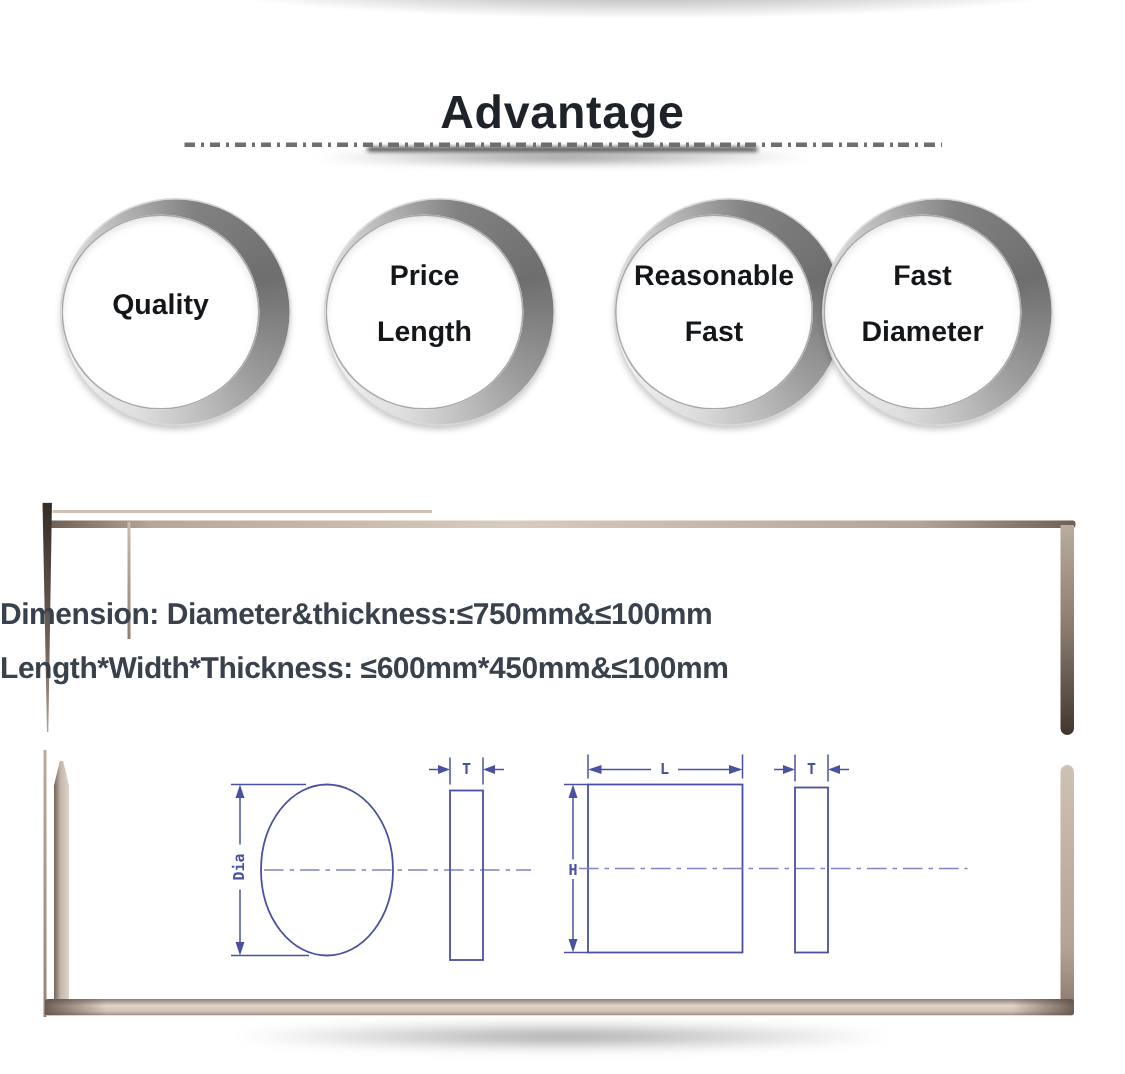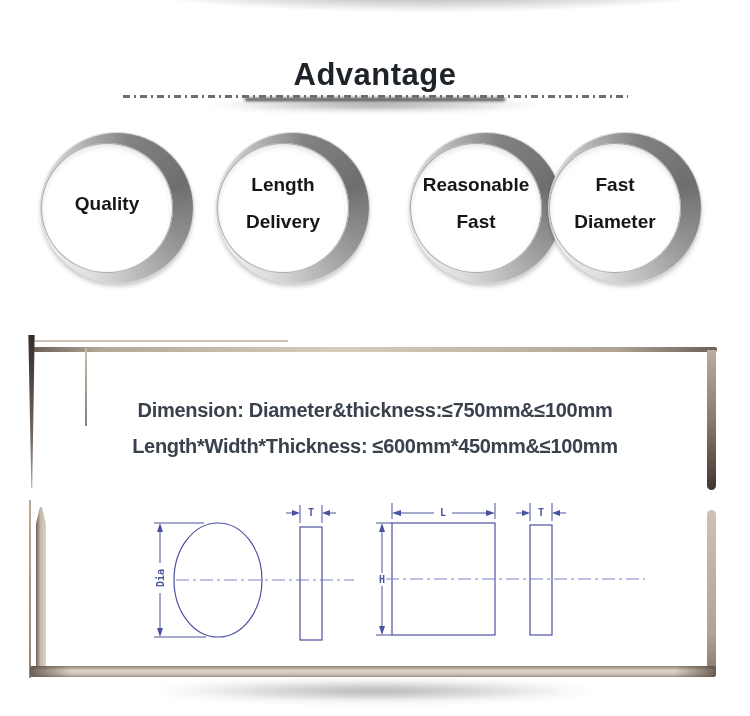--- a/index.html
+++ b/index.html
@@ -82,21 +82,21 @@
   .fr-bottom-shadow{left:90px;top:679px;width:570px;height:24px;
     background:radial-gradient(closest-side, rgba(0,0,0,0.38), rgba(0,0,0,0) 78%);
     filter:blur(4px);}
   .fr-bottom-bar{left:30px;top:666px;width:686px;height:11px;border-radius:2px;
     background:
       linear-gradient(90deg, rgba(90,76,67,0.85) 0%, rgba(90,76,67,0) 6%, rgba(90,76,67,0) 94%, rgba(90,76,67,0.85) 100%),
       linear-gradient(180deg,#8e7e73,#e0d5c9 40%,#cfc3b6 75%,#9b8c80);}
 
   .spec-text{
     position:absolute;left:0;top:392px;width:750px;
-    text-align:center;color:#39424c;
+    color:#39424c;
     font-size:20px;font-weight:bold;line-height:36px;letter-spacing:-0.3px;
   }
   .diagram{position:absolute;left:140px;top:485px;}
   .diagram text{
     font-family:"DejaVu Sans Mono", monospace;
     font-size:10px;font-weight:bold;fill:#4a52a0;
   }
 </style>
 </head>
 <body>
@@ -111,22 +111,22 @@
   <div class="divider-shadow-core"></div>
   <div class="divider"></div>
 
   <div class="badge b1">
     <div class="badge-face">
       <span>Quality</span>
     </div>
   </div>
   <div class="badge b2">
     <div class="badge-face">
+      <span>Price</span>
       <span>Length</span>
-      <span>Delivery</span>
     </div>
   </div>
   <div class="badge b3">
     <div class="badge-face">
       <span>Reasonable</span>
       <span>Fast</span>
     </div>
   </div>
   <div class="badge b4">
     <div class="badge-face">

